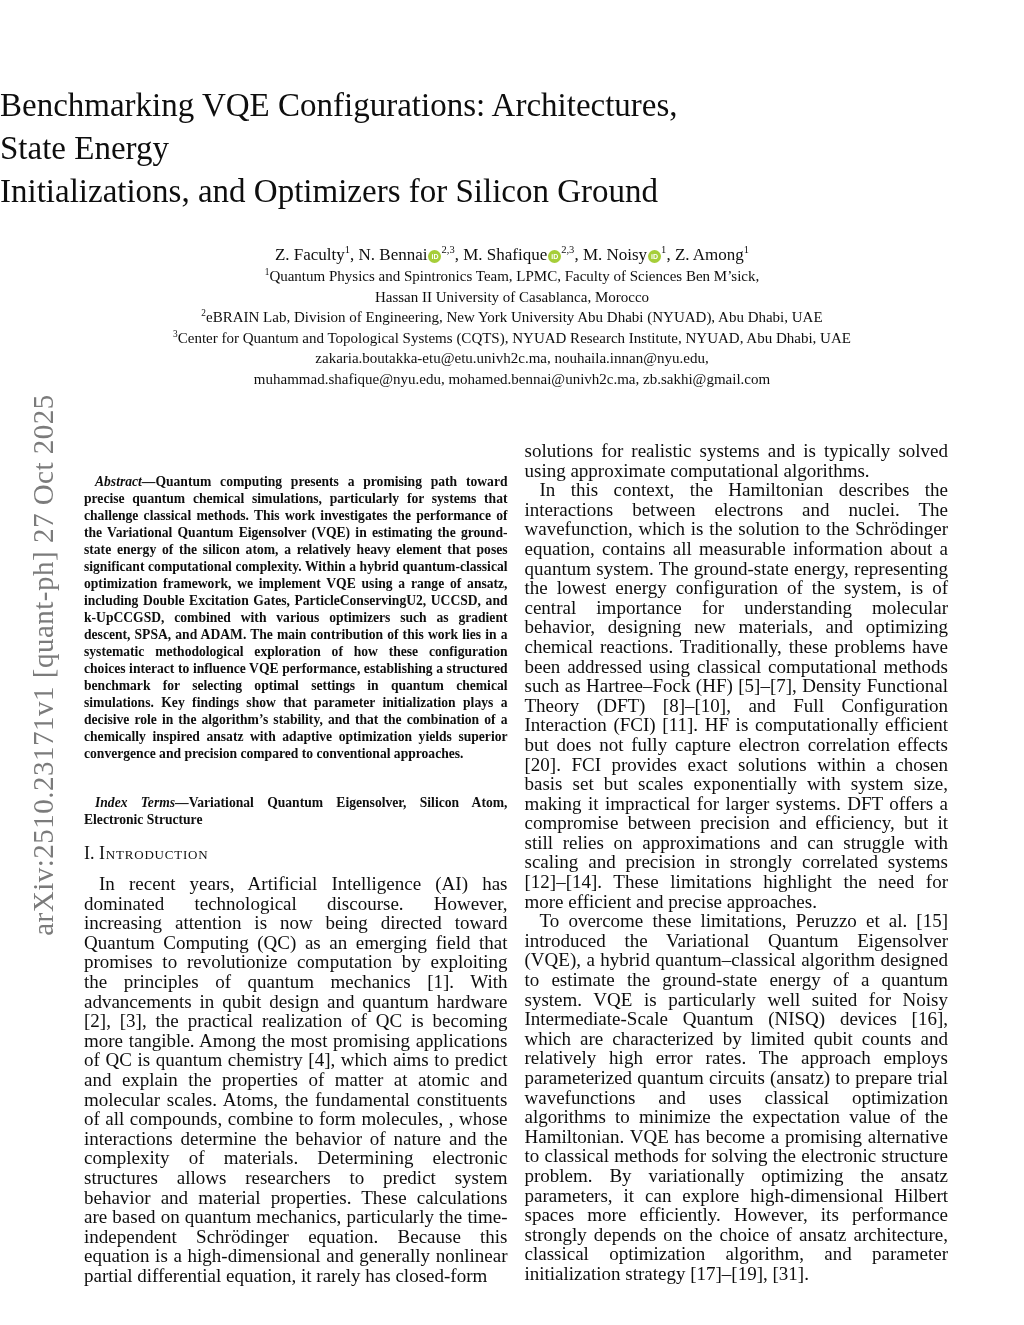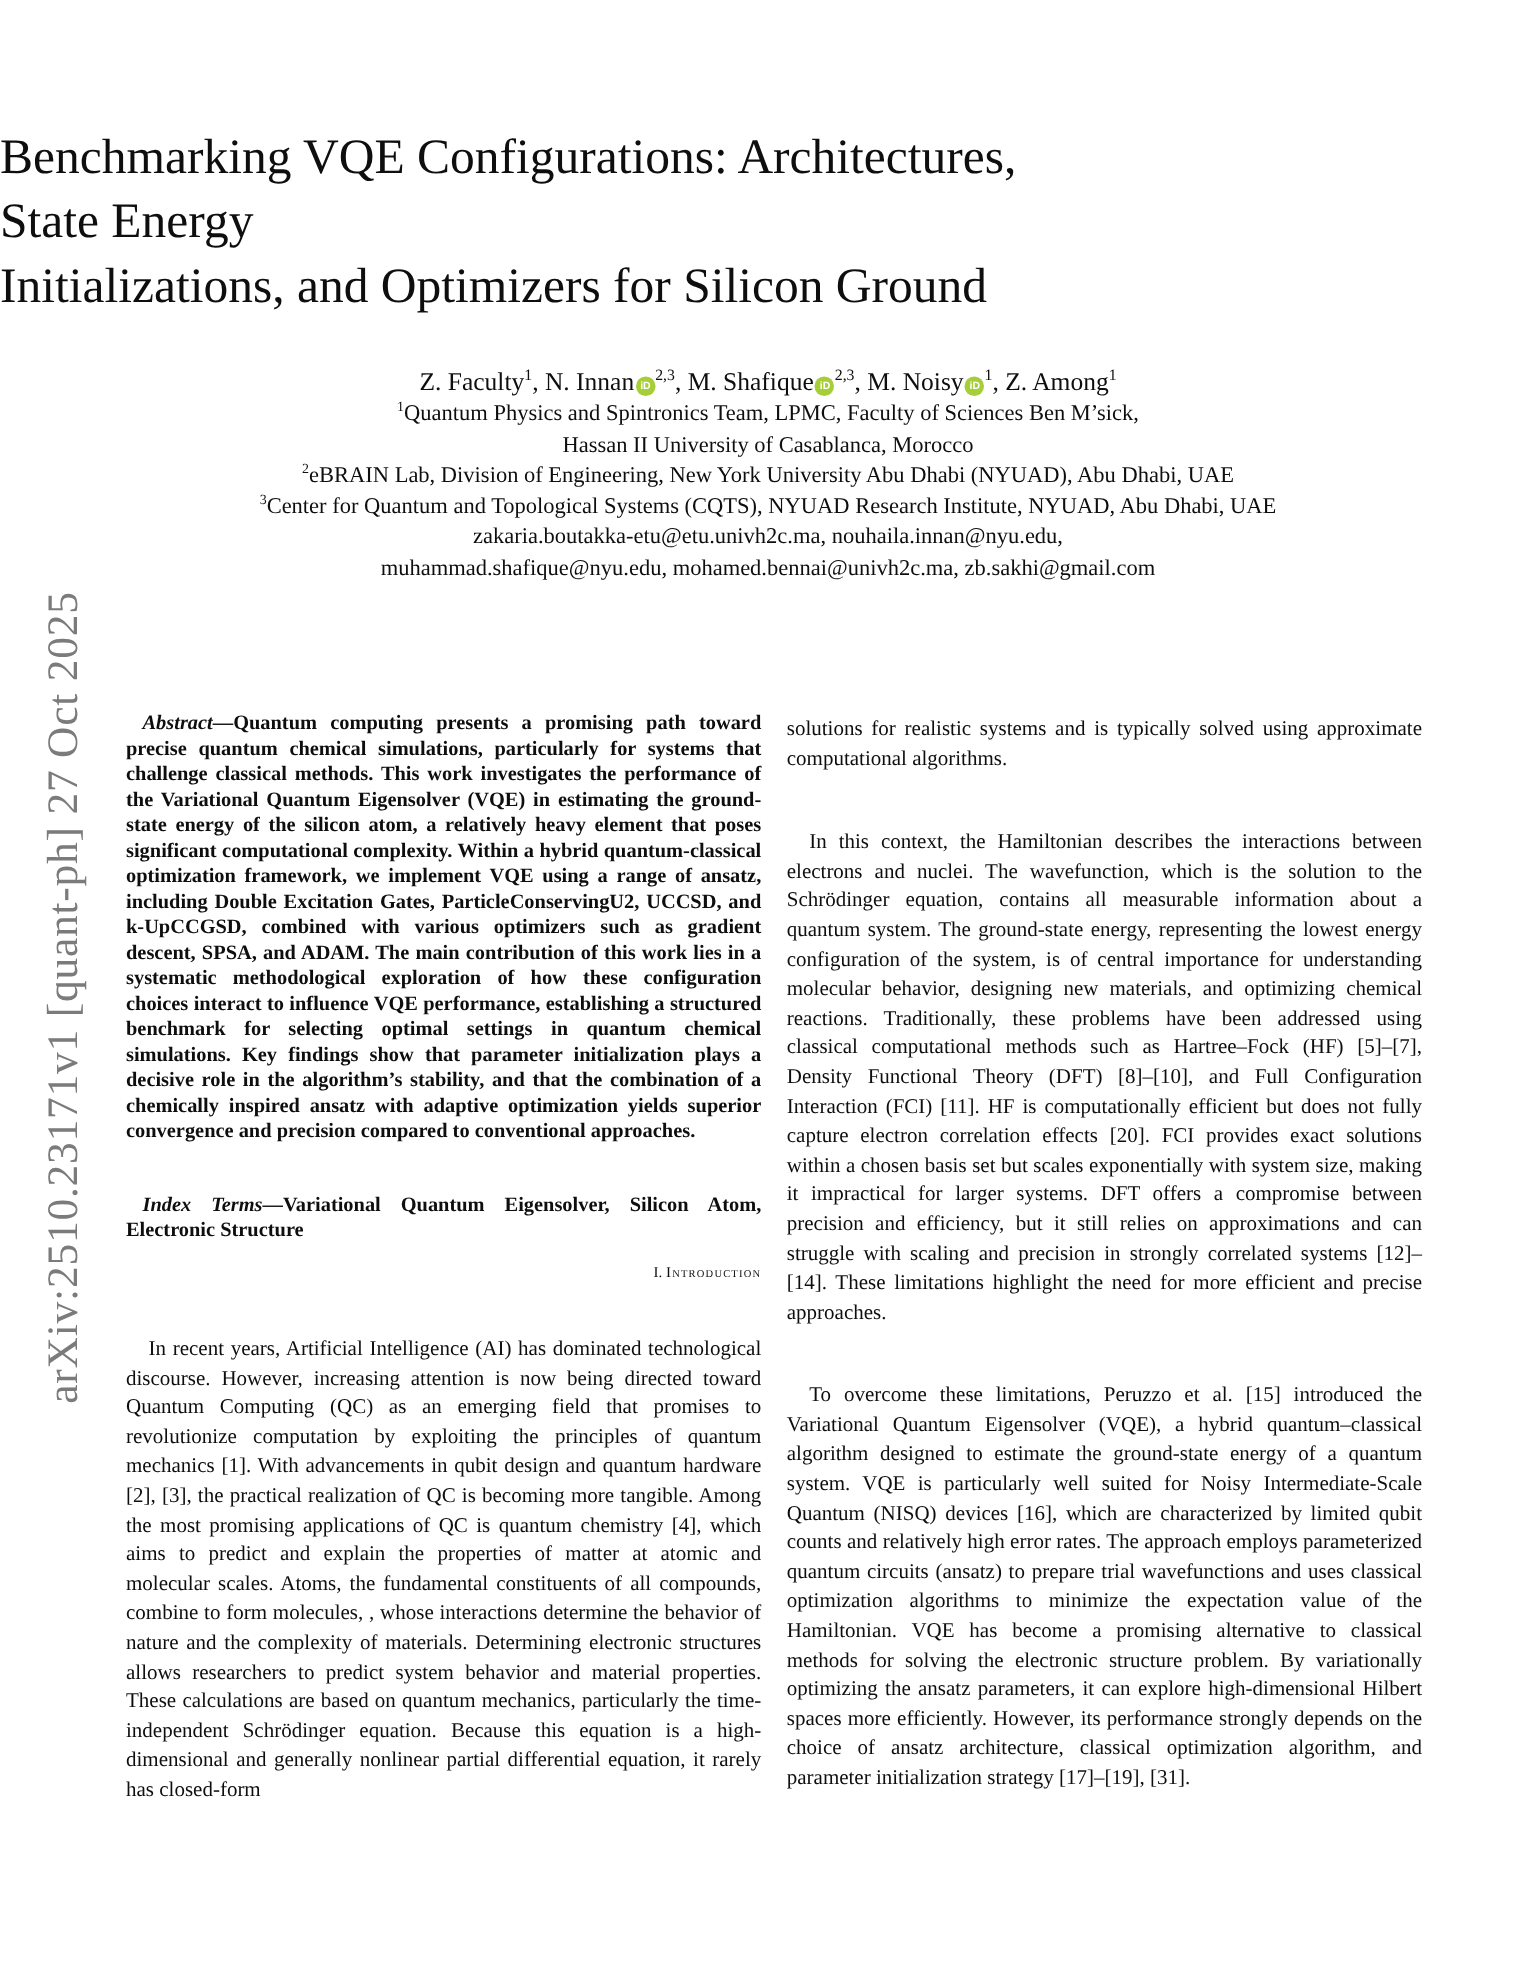--- a/index.html
+++ b/index.html
@@ -71,50 +71,49 @@
     font-weight: bold;
     line-height: 17px;
     text-align: justify;
     margin-top: 32px;
   }
   .abstract-par { text-indent: 11px; }
   .index-par { text-indent: 11px; }
   .lead-label { font-style: italic; }
 
   .section-heading {
-    text-align: right;
-    font-size: 10px;
+    text-align: left;
+    font-size: 18px;
     margin-top: 15px;
     margin-bottom: 10px;
   }
   .section-heading .sc { font-variant: small-caps; letter-spacing: 0.8px; }
 
   .body-par {
-    font-size: 14px;
+    font-size: 19px;
     line-height: 19.6px;
     text-align: justify;
-    margin-top: 36px;
   }
   .body-par.indent { text-indent: 15px; }
 </style>
 </head>
 <body>
 
 <div class="page">
 
   <div class="arxiv-side">arXiv:2510.23171v1  [quant-ph]  27 Oct 2025</div>
 
   <div class="title-block">
     <div>Benchmarking VQE Configurations: Architectures,</div>
     <div>State Energy</div>
     <div>Initializations, and Optimizers for Silicon Ground</div>
   </div>
 
   <div class="authors-block">
-    <div class="author-line"><span>Z. Faculty</span><sup>1</sup>, <span>N. Innan</span><span class="orcid">iD</span><sup>2,3</sup>, <span>M. Shafique</span><span class="orcid">iD</span><sup>2,3</sup>, <span>M. Noisy</span><span class="orcid">iD</span><sup>1</sup>, <span>Z. Among</span><sup>1</sup></div>
+    <div class="author-line"><span>Z. Faculty</span><sup>1</sup>, <span>N. Bennai</span><span class="orcid">iD</span><sup>2,3</sup>, <span>M. Shafique</span><span class="orcid">iD</span><sup>2,3</sup>, <span>M. Noisy</span><span class="orcid">iD</span><sup>1</sup>, <span>Z. Among</span><sup>1</sup></div>
     <div>
         <div class="affil-line"><sup>1</sup>Quantum Physics and Spintronics Team, LPMC, Faculty of Sciences Ben M’sick,</div>
         <div class="affil-line">Hassan II University of Casablanca, Morocco</div>
         <div class="affil-line"><sup>2</sup>eBRAIN Lab, Division of Engineering, New York University Abu Dhabi (NYUAD), Abu Dhabi, UAE</div>
         <div class="affil-line"><sup>3</sup>Center for Quantum and Topological Systems (CQTS), NYUAD Research Institute, NYUAD, Abu Dhabi, UAE</div>
         <div class="affil-line">zakaria.boutakka-etu@etu.univh2c.ma, nouhaila.innan@nyu.edu,</div>
         <div class="affil-line">muhammad.shafique@nyu.edu, mohamed.bennai@univh2c.ma, zb.sakhi@gmail.com</div>
       </div>
   </div>
 

